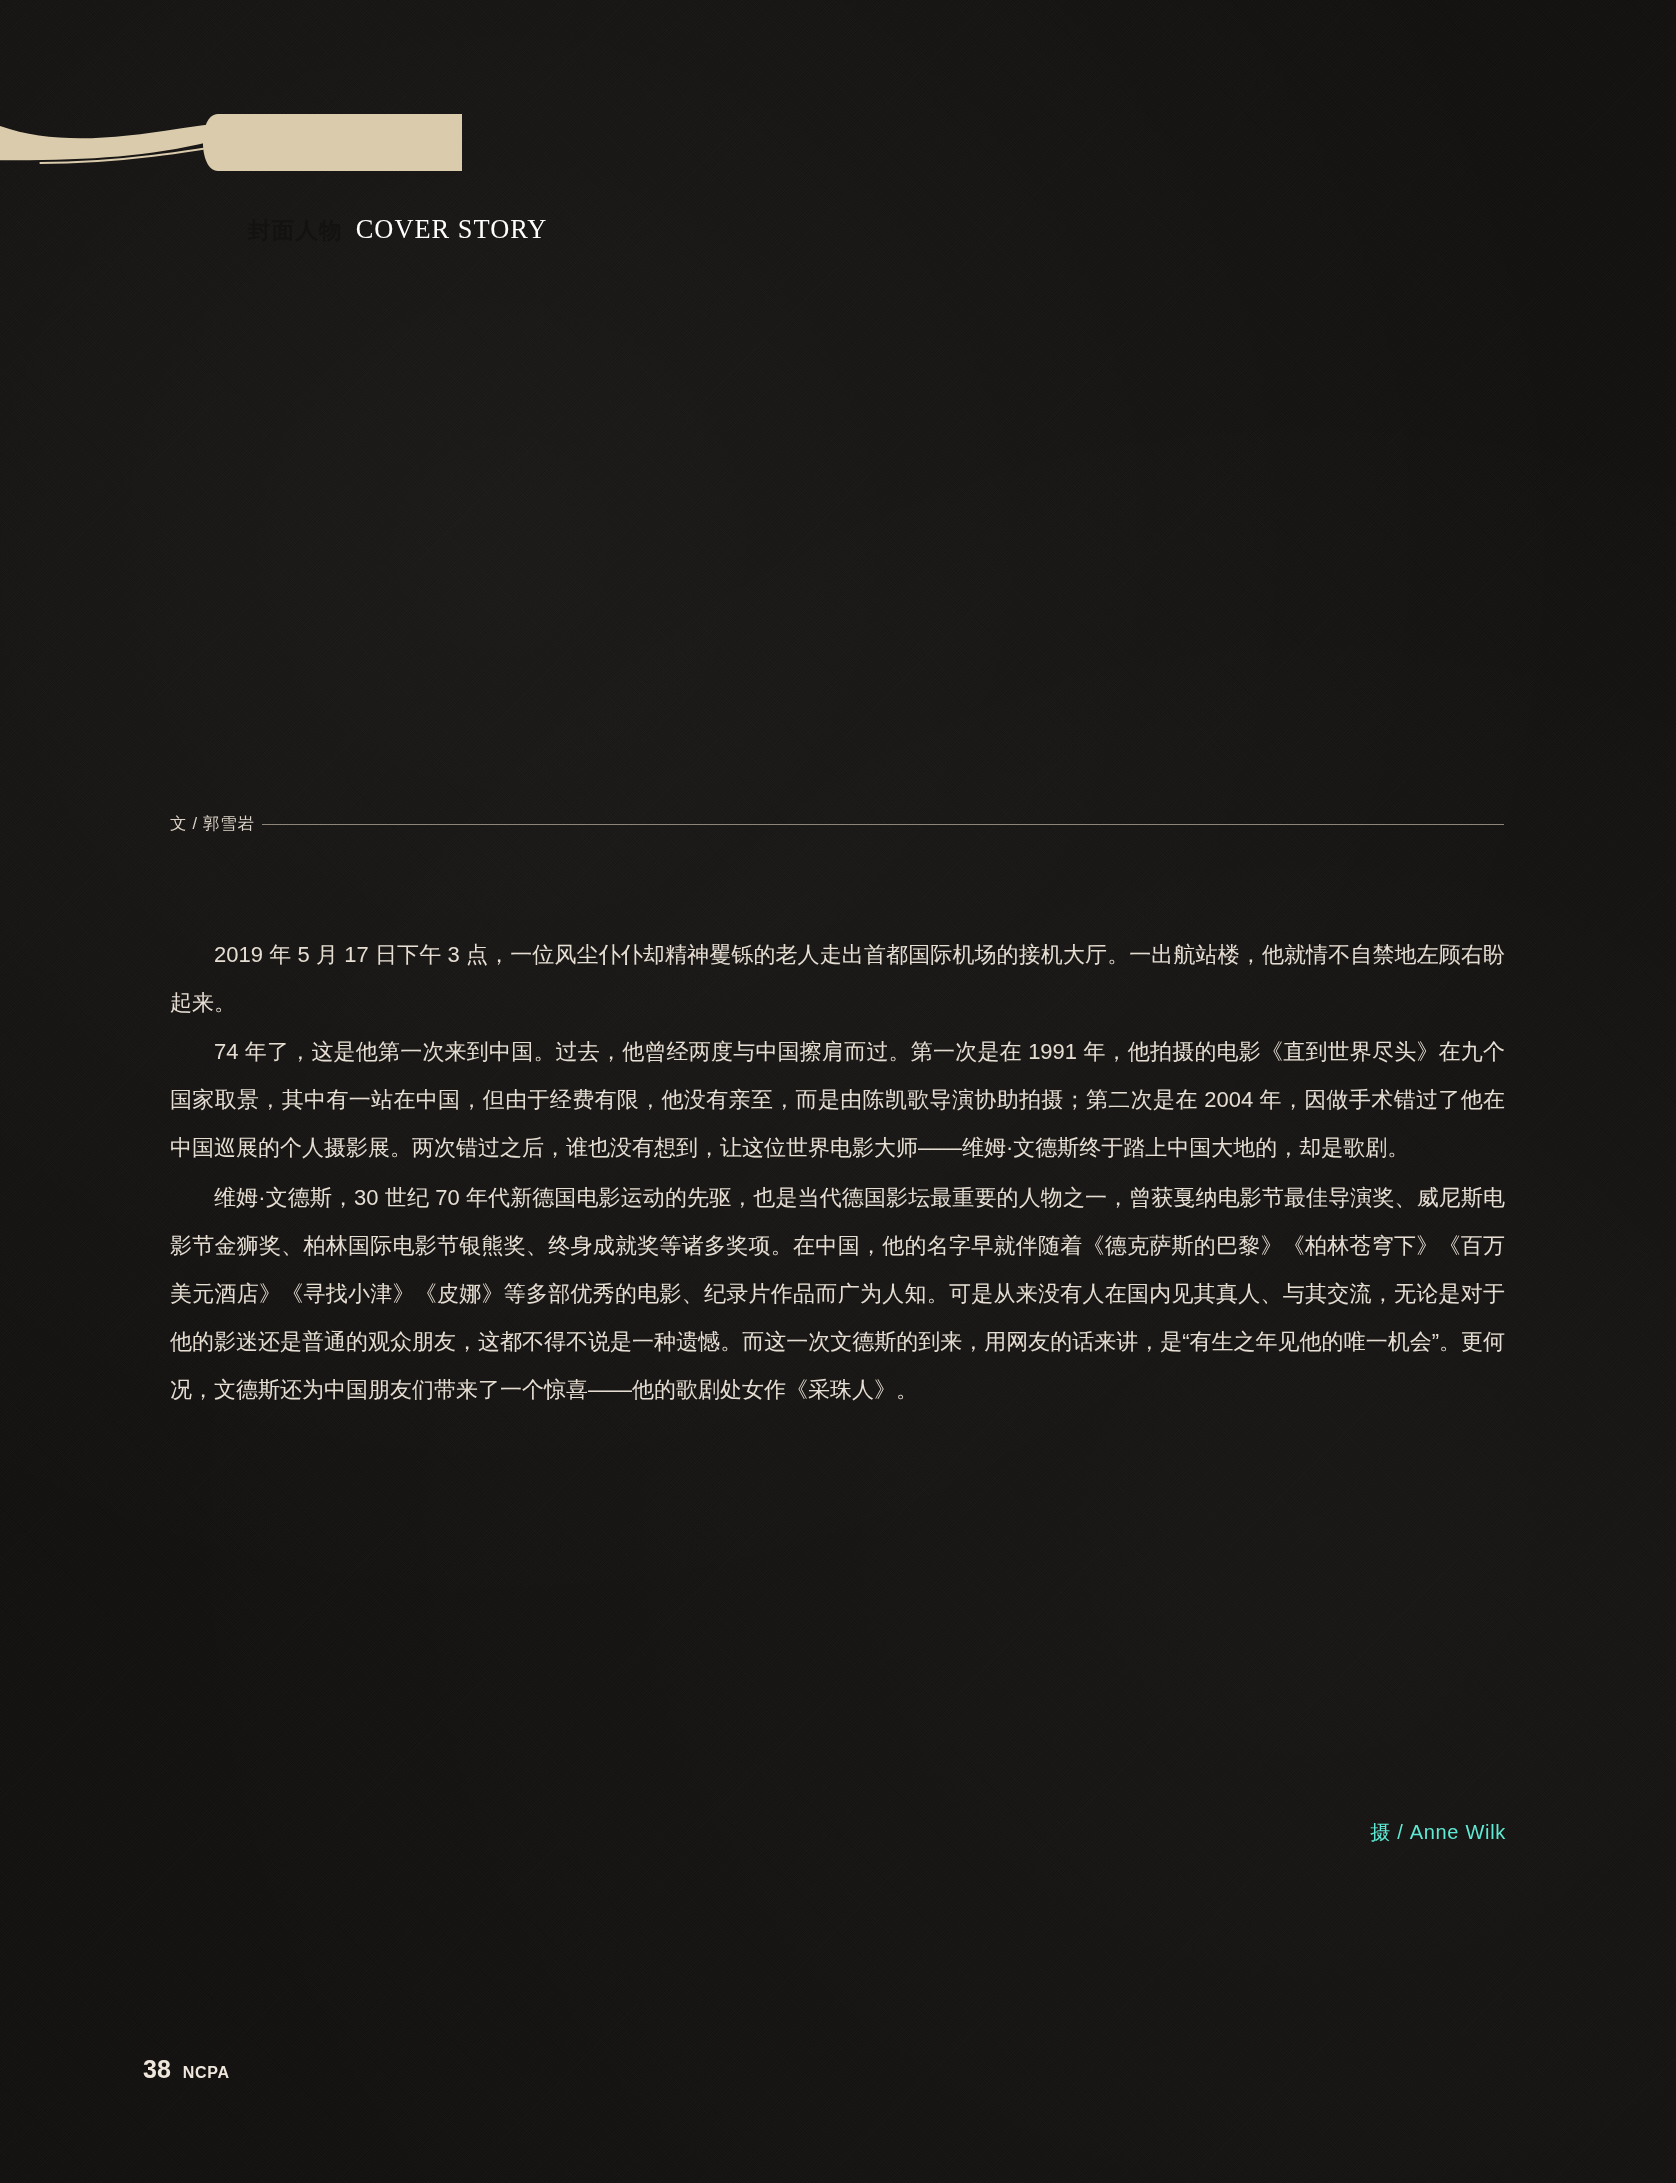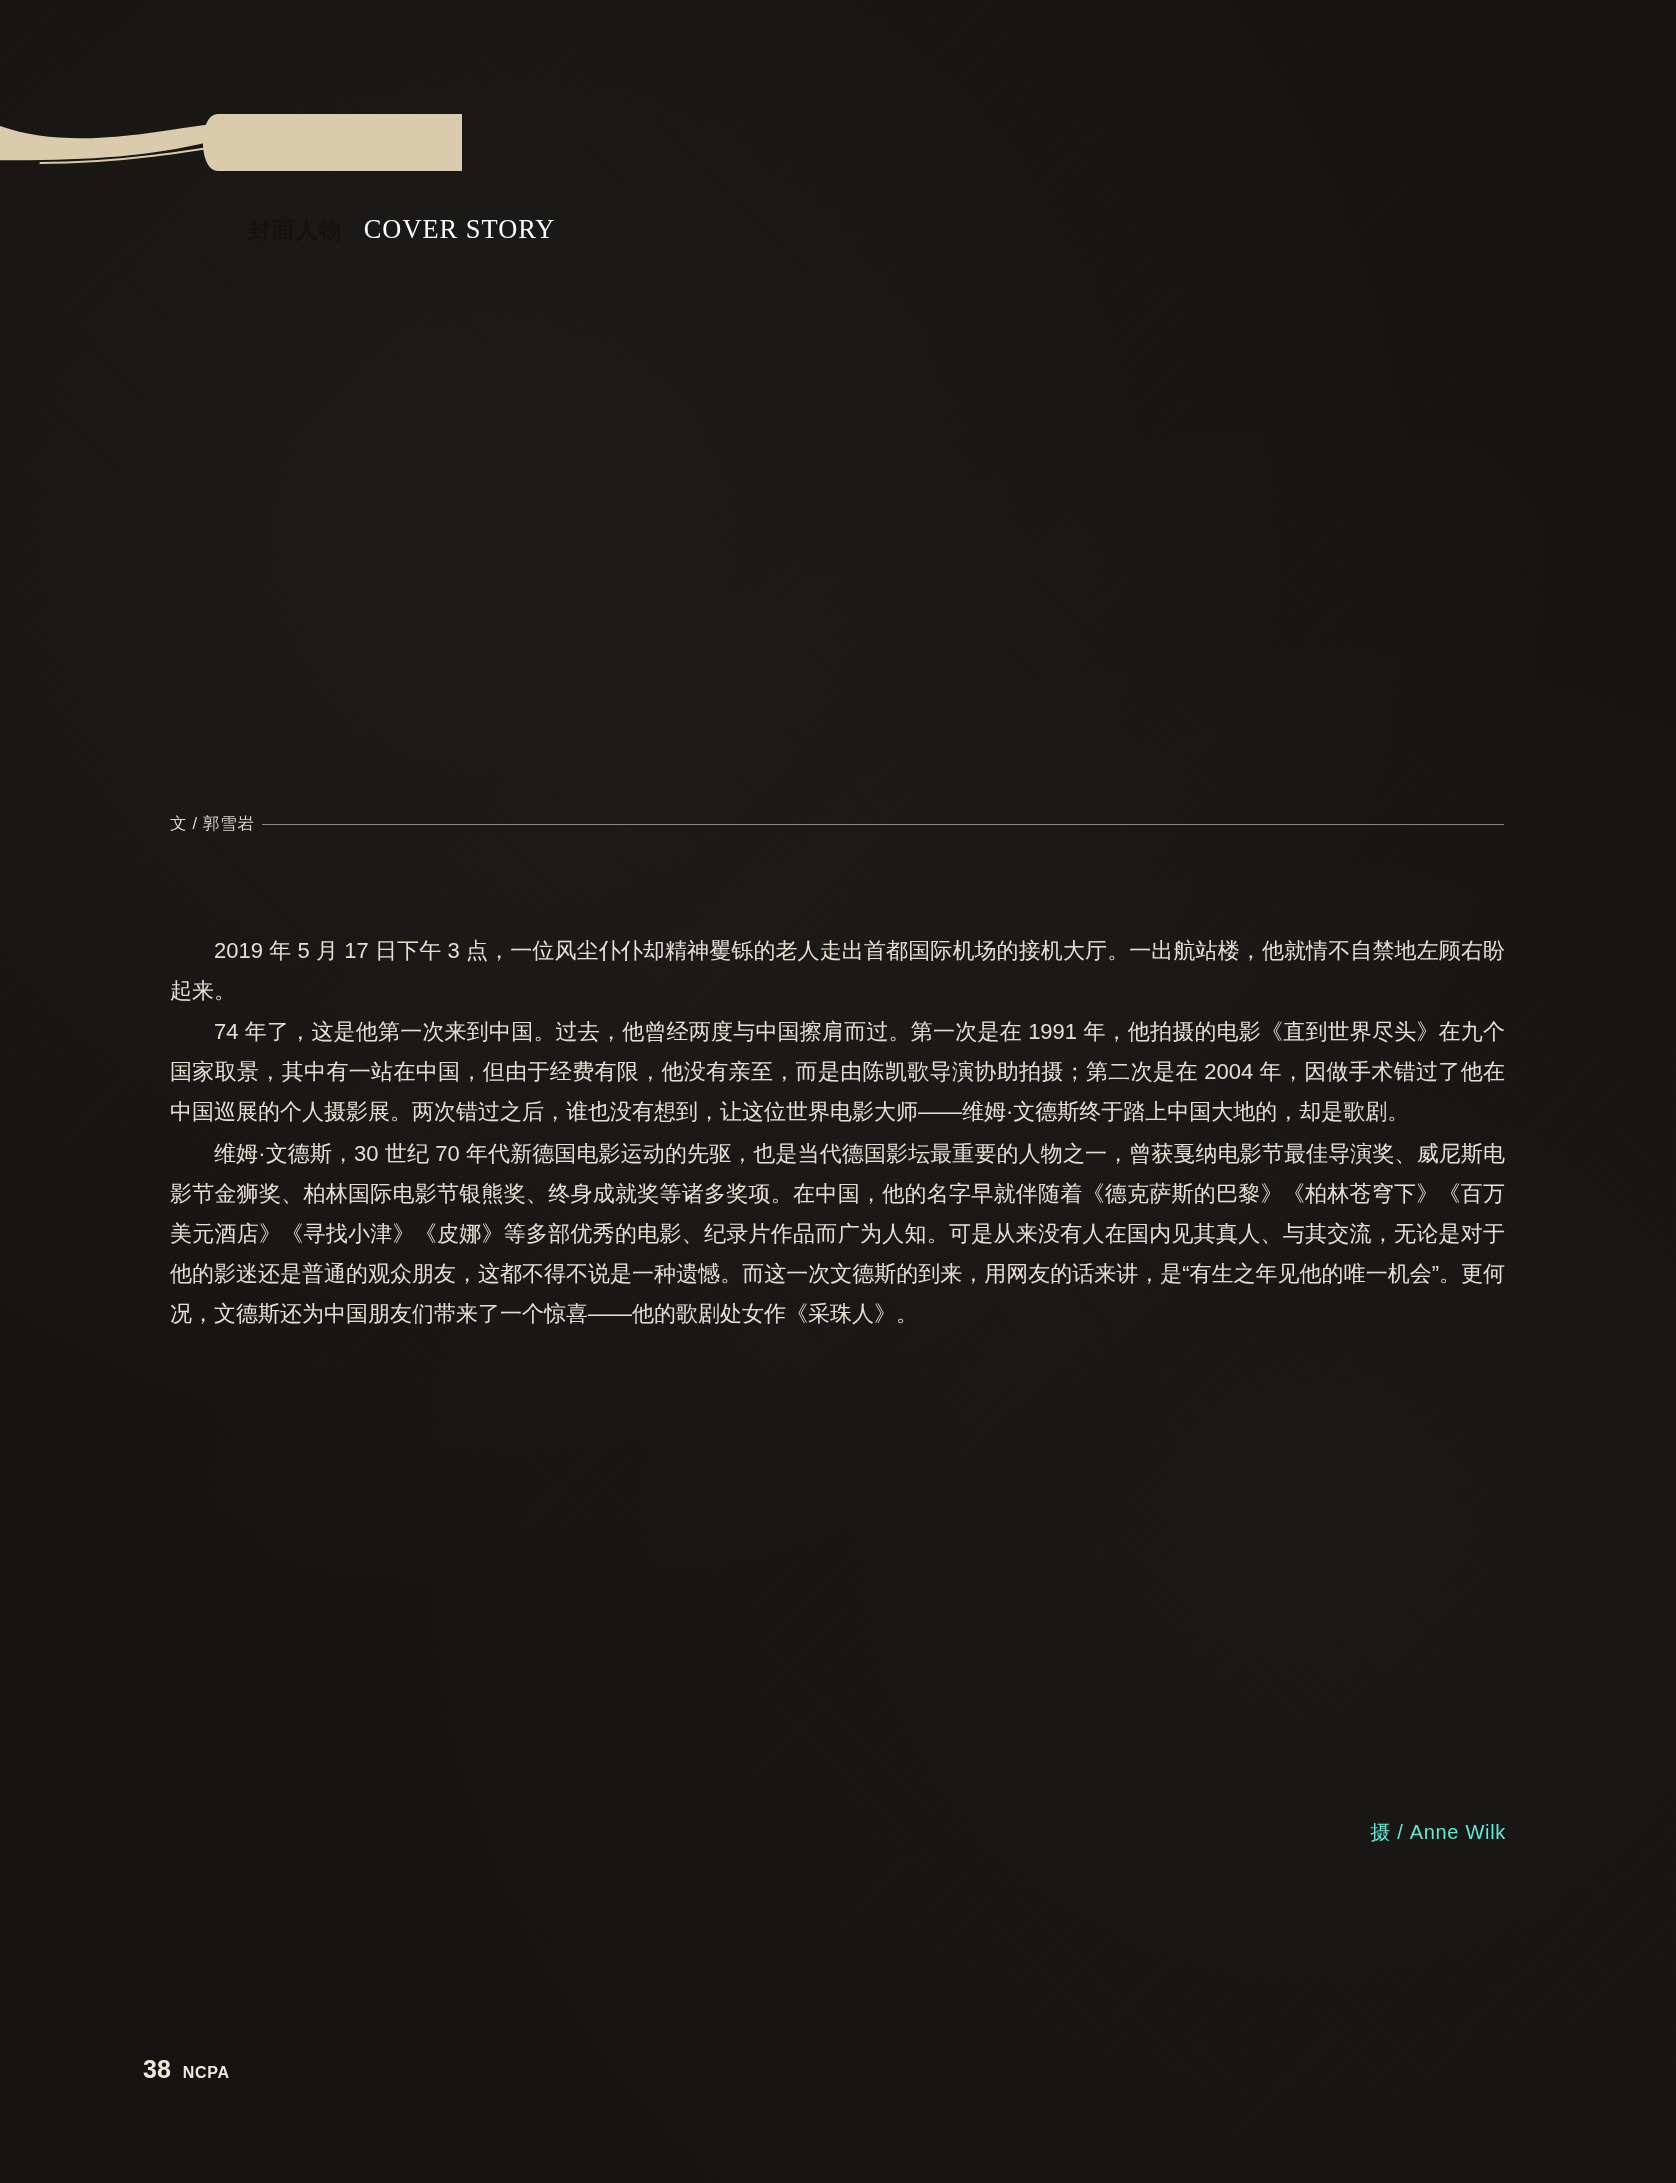--- a/index.html
+++ b/index.html
@@ -49,21 +49,21 @@
     top: 14.5px;
     width: 462px;
     height: 57px;
   }
   .header-labels {
     position: absolute;
     left: 248px;
     top: 115px;
     display: flex;
     align-items: baseline;
-    gap: 21px;
+    gap: 13px;
     z-index: 4;
   }
   .header-cn {
     font-size: 22.4px;
     font-weight: bold;
     letter-spacing: 1.3px;
     color: #141210;
   }
   .header-en {
     font-family: "Liberation Serif", serif;
@@ -121,21 +121,21 @@
   }
 
   
   .body-copy {
     position: absolute;
     left: 170px;
     top: 931px;
     width: 1335px;
     color: #e6ded3;
     font-size: 22px;
-    line-height: 40px;
+    line-height: 48px;
     text-align: justify;
     text-justify: inter-ideograph;
   }
   .body-copy p {
     margin: 0 0 1.3px 0;
     text-indent: 2em;
   }
 
   
   .photo-credit {

